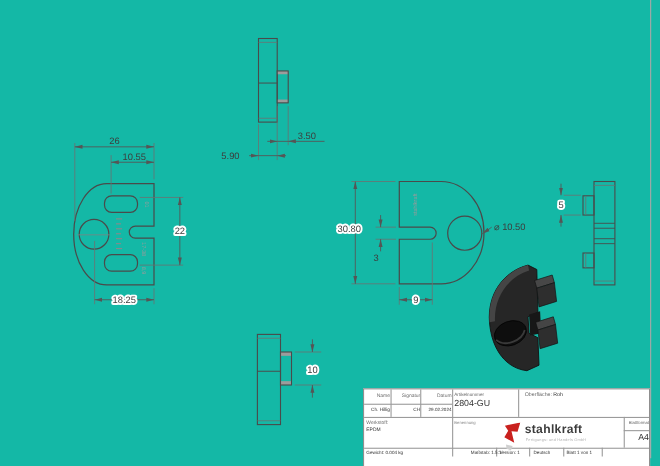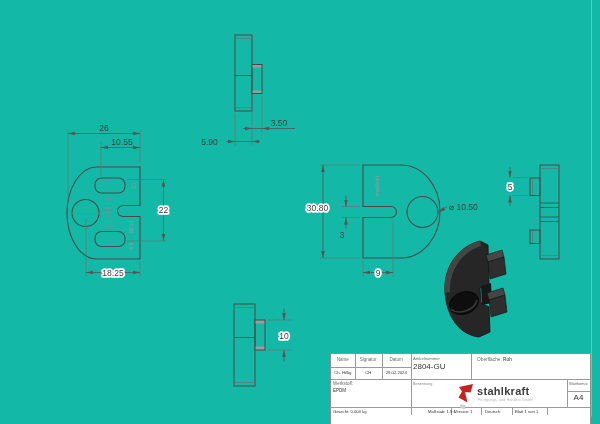--- a/index.html
+++ b/index.html
@@ -8,21 +8,21 @@
   svg text{font-family:"Liberation Sans",sans-serif;}
   .dimtxt{font-size:8.5px;fill:#3d3d3d;}
   .halo{paint-order:stroke;stroke:#ffffff;stroke-width:3.5px;stroke-linejoin:round;}
   .engtxt{font-size:5px;fill:#9a9a9a;}
   #titleblock{position:absolute;left:330px;top:353px;width:261px;height:78px;
               border:1px solid #8f8f8f;box-sizing:border-box;color:#333;background:#fff;}
   .tl{position:absolute;white-space:nowrap;line-height:1;}
   .lab{color:#6a6a6a;}
   .hl{position:absolute;height:1px;background:#9b9b9b;}
   .vl{position:absolute;width:1px;background:#9b9b9b;}
-  .ctr{text-align:center;}
+  .ctr{text-align:right;}
   .logo-name{font-size:11px;font-weight:bold;color:#3c3c3c;letter-spacing:.3px;}
   .logo-tag{font-size:3.5px;color:#b3b3b3;letter-spacing:.2px;}
 </style>
 </head>
 <body>
 
 <div id="canvas">
 
 <svg width="600" height="424" viewBox="0 0 600 424">
   <defs>

